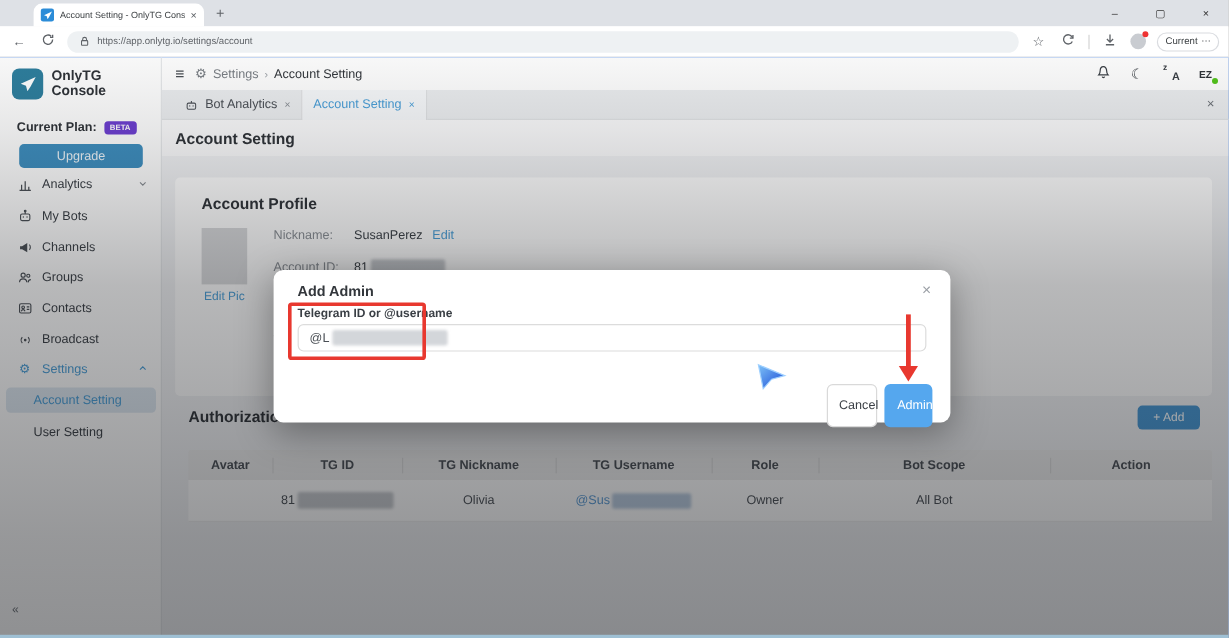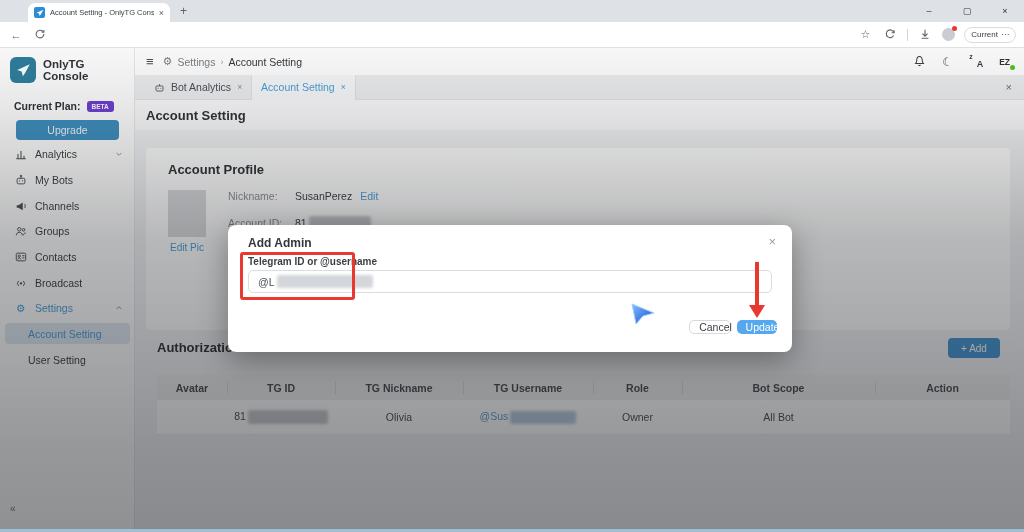--- a/index.html
+++ b/index.html
@@ -104,21 +104,21 @@
   .bottomstrip { position:absolute; left:0; bottom:0; width:1024px; height:3px; background:#9fc0d4; z-index:6; }
 
   
   .modal { position:absolute; left:228px; top:177px; width:564px; height:127px; background:#fff; border-radius:8px;
            box-shadow:0 8px 30px rgba(0,0,0,.35); z-index:10; }
   .modal-title { position:absolute; left:20px; top:11px; font-size:12px; font-weight:bold; color:#33373c; }
   .modal-x { position:absolute; right:16px; top:9px; font-size:13px; color:#9a9fa5; }
   .modal-lab { position:absolute; left:20px; top:31px; font-size:10px; font-weight:bold; color:#3a3f45; }
   .modal-input { position:absolute; left:20px; top:45px; width:524px; height:23px; border:1px solid #dcdcdc; border-radius:5px;
                  display:flex; align-items:center; padding:0 9px; font-size:10.5px; color:#4a4f55; gap:1px; }
-  .mbtn { position:absolute; top:95px; height:14px; border-radius:5px; font-size:10.5px; display:flex; align-items:center; justify-content:center;padding-left:11px; }
+  .mbtn { position:absolute; top:95px; height:36px; border-radius:5px; font-size:10.5px; display:flex; align-items:center; justify-content:center;padding-left:11px; }
   .mcancel { right:61px; width:42px; background:#fff; border:1px solid #d9d9d9; color:#3a3f45; }
   .msearch { right:15px; width:40px; background:#55a7ee; border:none; color:#fff; }
 
   
   .redbox { position:absolute; left:240px; top:204px; width:115px; height:48px; border:3px solid #e8382f; border-radius:3px; z-index:20; }
   .redarrow-line { position:absolute; left:755px; top:214px; width:4px; height:44px; background:#e8382f; z-index:20; }
   .redarrow-head { position:absolute; left:749px; top:257px; width:0; height:0; z-index:20;
                    border-left:8px solid transparent; border-right:8px solid transparent; border-top:13px solid #e8382f; }
   .cursor { position:absolute; left:630px; top:252px; z-index:21; }
 </style>
@@ -145,20 +145,27 @@
     </div>
   </div>
 
   <div class="toolbar">
     <span class="navic">←</span>
     <span class="navic">
       <svg width="12" height="12" viewBox="0 0 14 14" fill="none" stroke="#5f6368" stroke-width="1.3">
           <path d="M11.5 7a4.5 4.5 0 1 1-1.4-3.2M11.5 2.2V4.8H9"></path>
         </svg>
     </span>
+    <div class="urlbar">
+      <svg width="9" height="11" viewBox="0 0 14 14" fill="none" stroke="#5f6368" stroke-width="1.4">
+          <rect x="3" y="6" width="8" height="6" rx="1"></rect>
+          <path d="M4.5 6V4.3a2.5 2.5 0 0 1 5 0V6"></path>
+        </svg>
+      <span class="urltext">https://app.onlytg.io/settings/account</span>
+    </div>
     <div class="tb-right">
       <span class="navic">☆</span>
       <span class="navic">
         <svg width="12" height="12" viewBox="0 0 14 14" fill="none" stroke="#5f6368" stroke-width="1.3">
             <path d="M11.2 8.8A4.5 4.5 0 1 1 11.5 5.5"></path>
             <path d="M11.8 2.5v3h-3"></path>
           </svg>
       </span>
       <span class="tb-sep"></span>
       <span class="navic">
@@ -391,21 +398,21 @@
 
     <div class="modal">
       <div class="modal-title">Add Admin</div>
       <div class="modal-x">×</div>
       <div class="modal-lab">Telegram ID or @username</div>
       <div class="modal-input">
         <span>@L</span>
         <span class="blurbox" style="width:96px;height:13px;margin-left:1px;background:#d3d6da"></span>
       </div>
       <button class="mbtn mcancel">Cancel</button>
-      <button class="mbtn msearch">Update</button>
+      <button class="mbtn msearch">Admin</button>
     </div>
 
     <div class="redbox"></div>
     <div class="redarrow-line"></div>
     <div class="redarrow-head"></div>
     <svg class="cursor" width="26" height="28" viewBox="0 0 26 28">
       <defs>
         <linearGradient id="curg" x1="0" y1="0" x2="1" y2="1">
           <stop offset="0" stop-color="#7ec2f7"></stop>
             <stop offset="1" stop-color="#1747d6"></stop>

